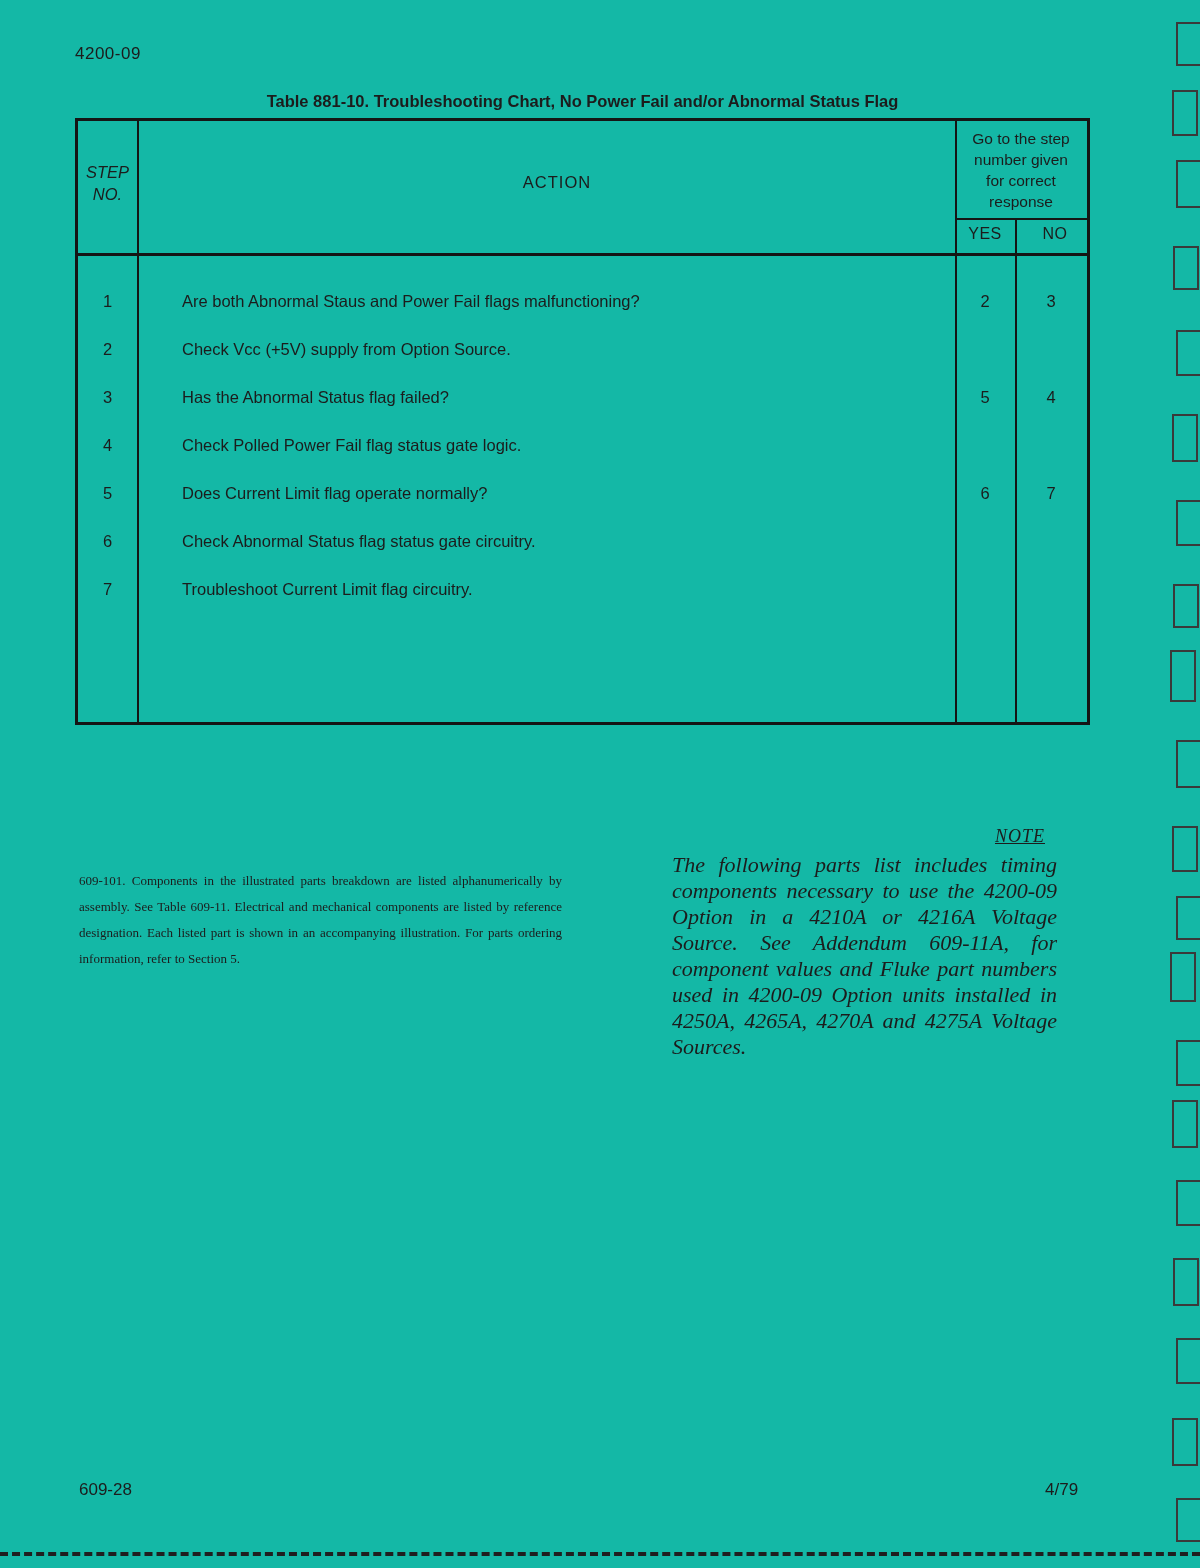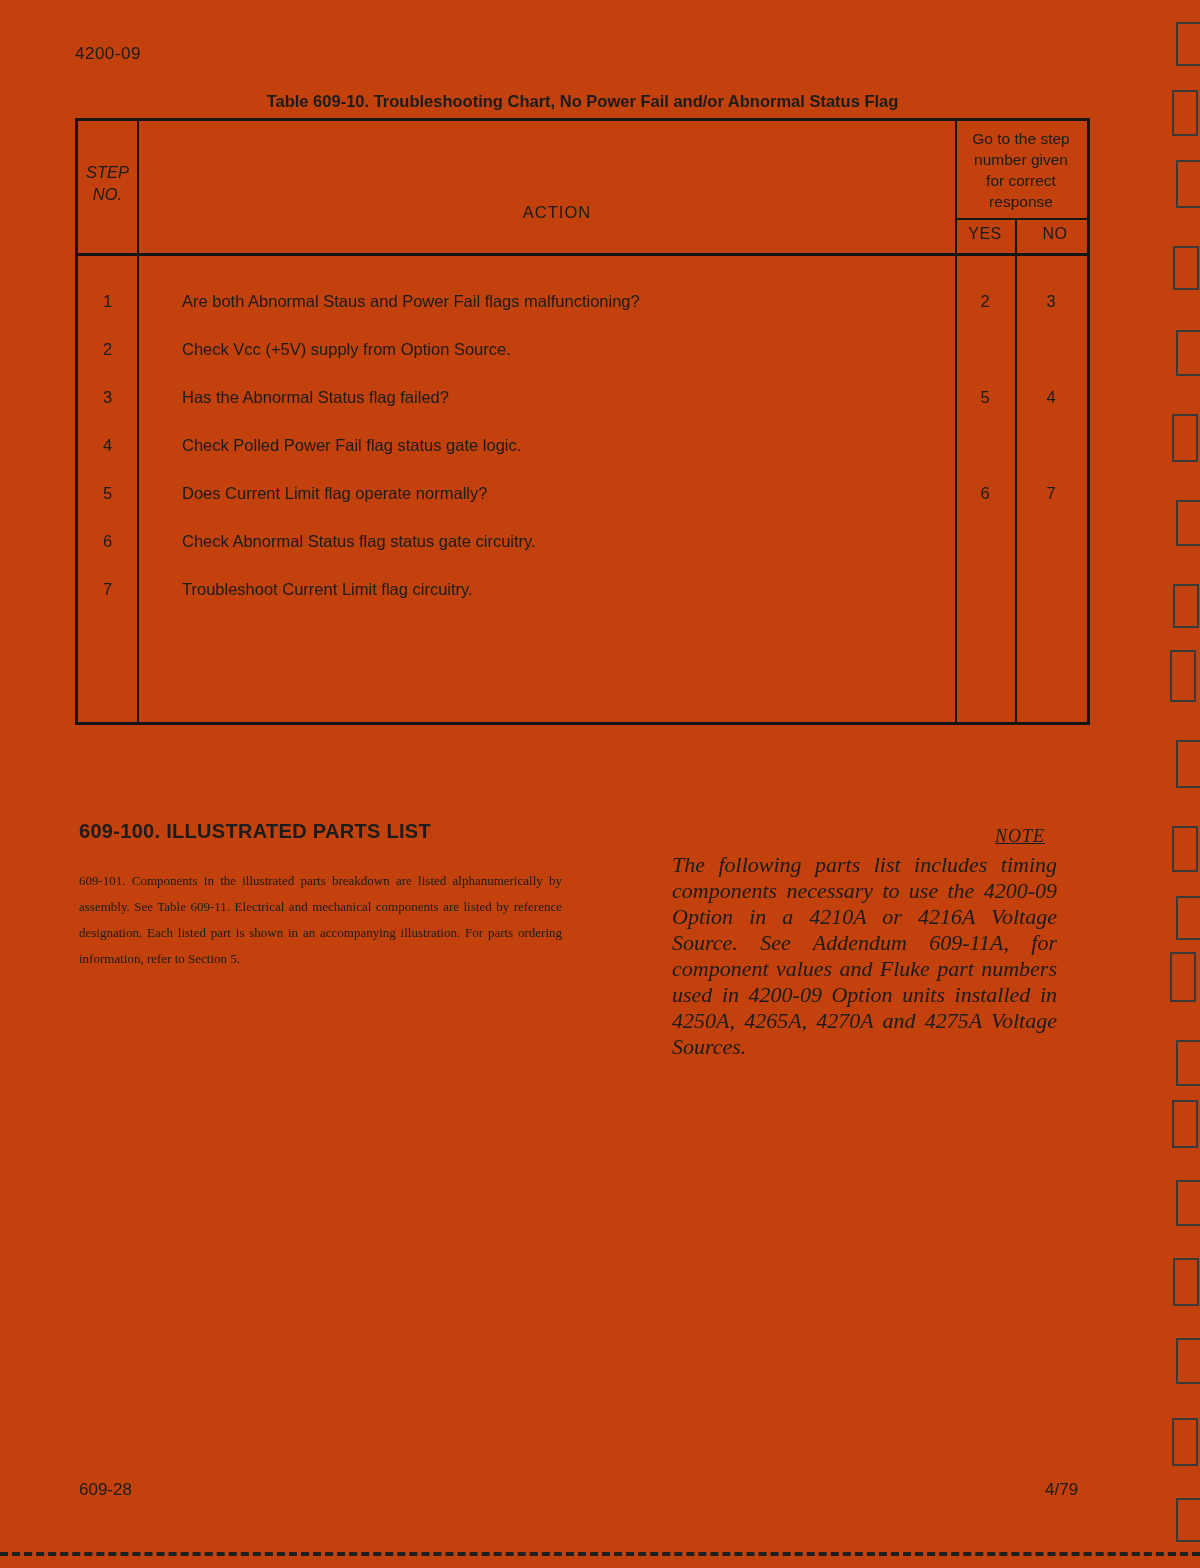--- a/index.html
+++ b/index.html
@@ -1,20 +1,20 @@
 <!DOCTYPE html>
 <html><head>
 <meta charset="utf-8">
 <style>
   html, body { margin:0; padding:0; background:#ffffff; }
   .page {
     position: relative;
     width: 1200px;
     height: 1568px;
-    background: #c2410c;
+    background: #14b8a6;
     overflow: hidden;
     color: #1c1c1c;
     font-family: "Liberation Sans", sans-serif;
   }
 
   .doc-number {
     position: absolute;
     left: 75px; top: 44px;
     font-size: 17px;
     letter-spacing: 0.5px;
@@ -45,21 +45,21 @@
   .hdr-sep  { left: 0; right: 0; top: 132px; height: 3px; }
 
   .h-step {
     position: absolute; left: 0; top: 40px; width: 59px;
     text-align: center; font-size: 16.5px; line-height: 22px;
     white-space: pre-line;
     font-style: italic;
   }
   .h-action {
     position: absolute; left: 61px; width: 836px; top: 52px;
-    text-align: center; font-size: 16.5px; letter-spacing: 1px; margin-top: 30px;
+    text-align: center; font-size: 16.5px; letter-spacing: 1px;
   }
   .h-goto {
     position: absolute; left: 877px; width: 132px; top: 7px;
     text-align: center; font-size: 15.5px; line-height: 21px;
     padding: 0 8px; box-sizing: border-box;
   }
   .h-yes {
     position: absolute; left: 877px; width: 60px; top: 104px;
     text-align: center; font-size: 16px; letter-spacing: 0.5px;
   }
@@ -117,21 +117,21 @@
     border-top: 4px dashed #1f1f1f;
   }
 </style>
 </head>
 <body>
 
 <div class="page">
 
   <div class="doc-number">4200-09</div>
 
-  <div class="table-title">Table 609-10. Troubleshooting Chart, No Power Fail and/or Abnormal Status Flag</div>
+  <div class="table-title">Table 881-10. Troubleshooting Chart, No Power Fail and/or Abnormal Status Flag</div>
 
   <div class="tbl">
 
     <div class="vline v-step"></div>
     <div class="vline v-action"></div>
     <div class="vline v-yesno"></div>
     <div class="hline goto-sep"></div>
     <div class="hline hdr-sep"></div>
 
     <div class="h-step">STEP
@@ -178,21 +178,20 @@
       <span class="c-no"></span>
     </div>
     <div class="t-row" style="top:459px">
       <span class="c-step">7</span>
       <span class="c-action">Troubleshoot Current Limit flag circuitry.</span>
       <span class="c-yes"></span>
       <span class="c-no"></span>
     </div>
   </div>
 
-  <div class="sec-heading">609-100. ILLUSTRATED PARTS LIST</div>
   <div class="para-left">609-101. Components in the illustrated parts breakdown are listed alphanumerically by assembly. See Table 609-11. Electrical and mechanical components are listed by reference designation. Each listed part is shown in an accompanying illustration. For parts ordering information, refer to Section 5.</div>
   <div class="note-title">NOTE</div>
   <div class="note-text">The following parts list includes timing components necessary to use the 4200-09 Option in a 4210A or 4216A Voltage Source. See Addendum 609-11A, for component values and Fluke part numbers used in 4200-09 Option units installed in 4250A, 4265A, 4270A and 4275A Voltage Sources.</div>
 
   <div class="footer-left">609-28</div>
   <div class="footer-right">4/79</div>
 
   <div class="punch" style="left:1176px; top:22px;   height:40px;"></div>
   <div class="punch" style="left:1172px; top:90px;   height:42px;"></div>
   <div class="punch" style="left:1176px; top:160px;  height:44px;"></div>

